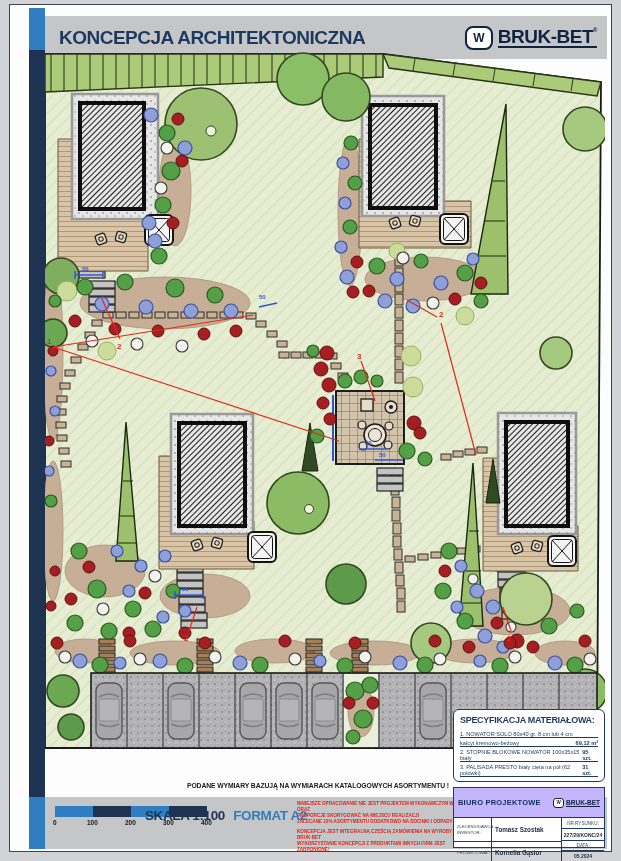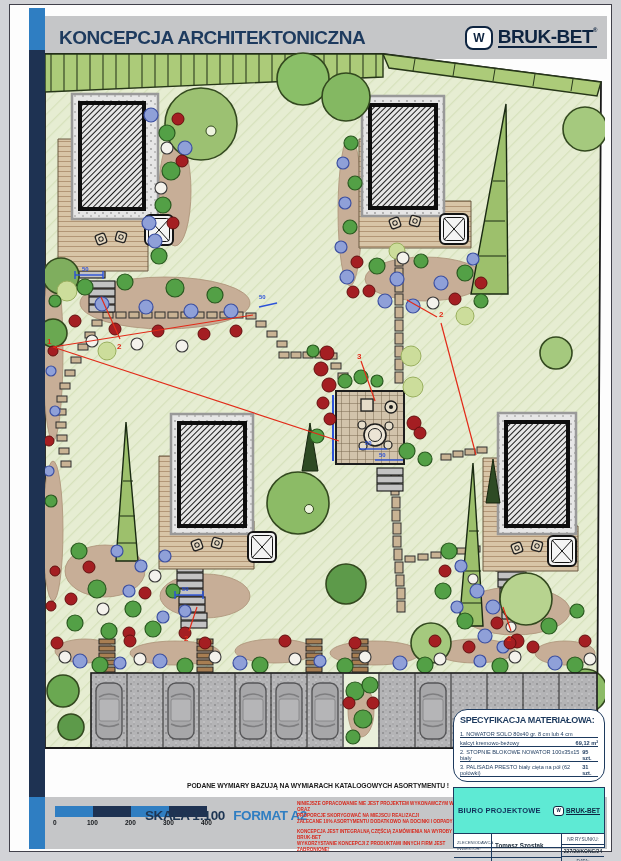--- a/index.html
+++ b/index.html
@@ -13,27 +13,27 @@
   
   .hdr{position:absolute;left:35px;top:3px;width:562px;height:43px;background:#c5c6c8;display:flex;align-items:center;justify-content:space-between;box-sizing:border-box;padding:0 10px 0 14px;margin-top:8px;}
   .hdr-title{font-size:19px;font-weight:700;letter-spacing:-0.5px;color:#1d3a5e;}
   .logo{display:flex;align-items:center;gap:5px;}
   .logo-ic{width:24px;height:20px;border:2.5px solid #0e2440;border-radius:8px;display:flex;align-items:center;justify-content:center;font-size:12px;font-weight:900;color:#0e2440;background:#fff;}
   .logo-tx{font-size:19px;font-weight:800;letter-spacing:-0.5px;color:#0e2440;border-bottom:2.5px solid #0e2440;line-height:1.05;}
   .logo-r{font-size:6px;color:#0e2440;vertical-align:top;}
   
   .catnote{position:absolute;top:777px;right:162px;font-size:6.8px;font-weight:700;color:#1a1a1a;letter-spacing:-0.1px;}
   
-  .spec{position:absolute;left:443px;top:704px;width:152px;height:73px;background:#fff;border:1.6px solid #1d3a5e;border-radius:14px;box-sizing:border-box;padding:5px 6px 12px 6px;z-index:5;}
+  .spec{position:absolute;left:443px;top:704px;width:152px;height:73px;background:#fff;border:1.6px solid #1d3a5e;border-radius:6px;box-sizing:border-box;padding:5px 6px 12px 6px;z-index:5;}
   .spec-title{font-size:9px;font-weight:700;color:#1d3a5e;letter-spacing:-0.3px;margin-bottom:4px;}
   .spec-row{display:flex;justify-content:space-between;border-bottom:0.9px solid #1d3a5e;font-size:5.6px;color:#1d3a5e;padding:1.5px 0 0.5px 0;}
   .spec-row .q{font-weight:700;}
   
   .tb{position:absolute;left:443px;top:782px;width:152px;height:61px;background:#fff;border:1.4px solid #1d3a5e;box-sizing:border-box;z-index:5;font-family:"Liberation Sans",sans-serif;}
-  .tb-hd{height:13px;background:#5eead4;border-bottom:1px solid #1d3a5e;display:flex;align-items:center;justify-content:space-between;padding:16px 4px;}
+  .tb-hd{height:13px;background:#c4b5fd;border-bottom:1px solid #1d3a5e;display:flex;align-items:center;justify-content:space-between;padding:8px 4px;}
   .tb-hd .t{font-size:7.5px;font-weight:800;color:#11305a;letter-spacing:0.2px;}
   .tb-logo{display:flex;align-items:center;gap:2px;}
   .tb-logo .ic{width:9px;height:8px;border:1.3px solid #0e2440;border-radius:3px;font-size:4.5px;font-weight:900;color:#0e2440;display:flex;align-items:center;justify-content:center;background:#fff;}
   .tb-logo .tx{font-size:6.5px;font-weight:800;color:#0e2440;border-bottom:1px solid #0e2440;}
   .tb-bd{display:flex;height:45px;}
   .tb-c1{width:37px;display:flex;flex-direction:column;}
   .tb-c2{flex:1;display:flex;flex-direction:column;border-left:1px solid #1d3a5e;border-right:1px solid #1d3a5e;}
   .tb-c3{width:42px;display:flex;flex-direction:column;}
   .cell{box-sizing:border-box;display:flex;align-items:center;padding:1px 3px;}
   .tb-c1 .cell{font-size:4.2px;color:#33475f;text-transform:uppercase;line-height:1.25;}

